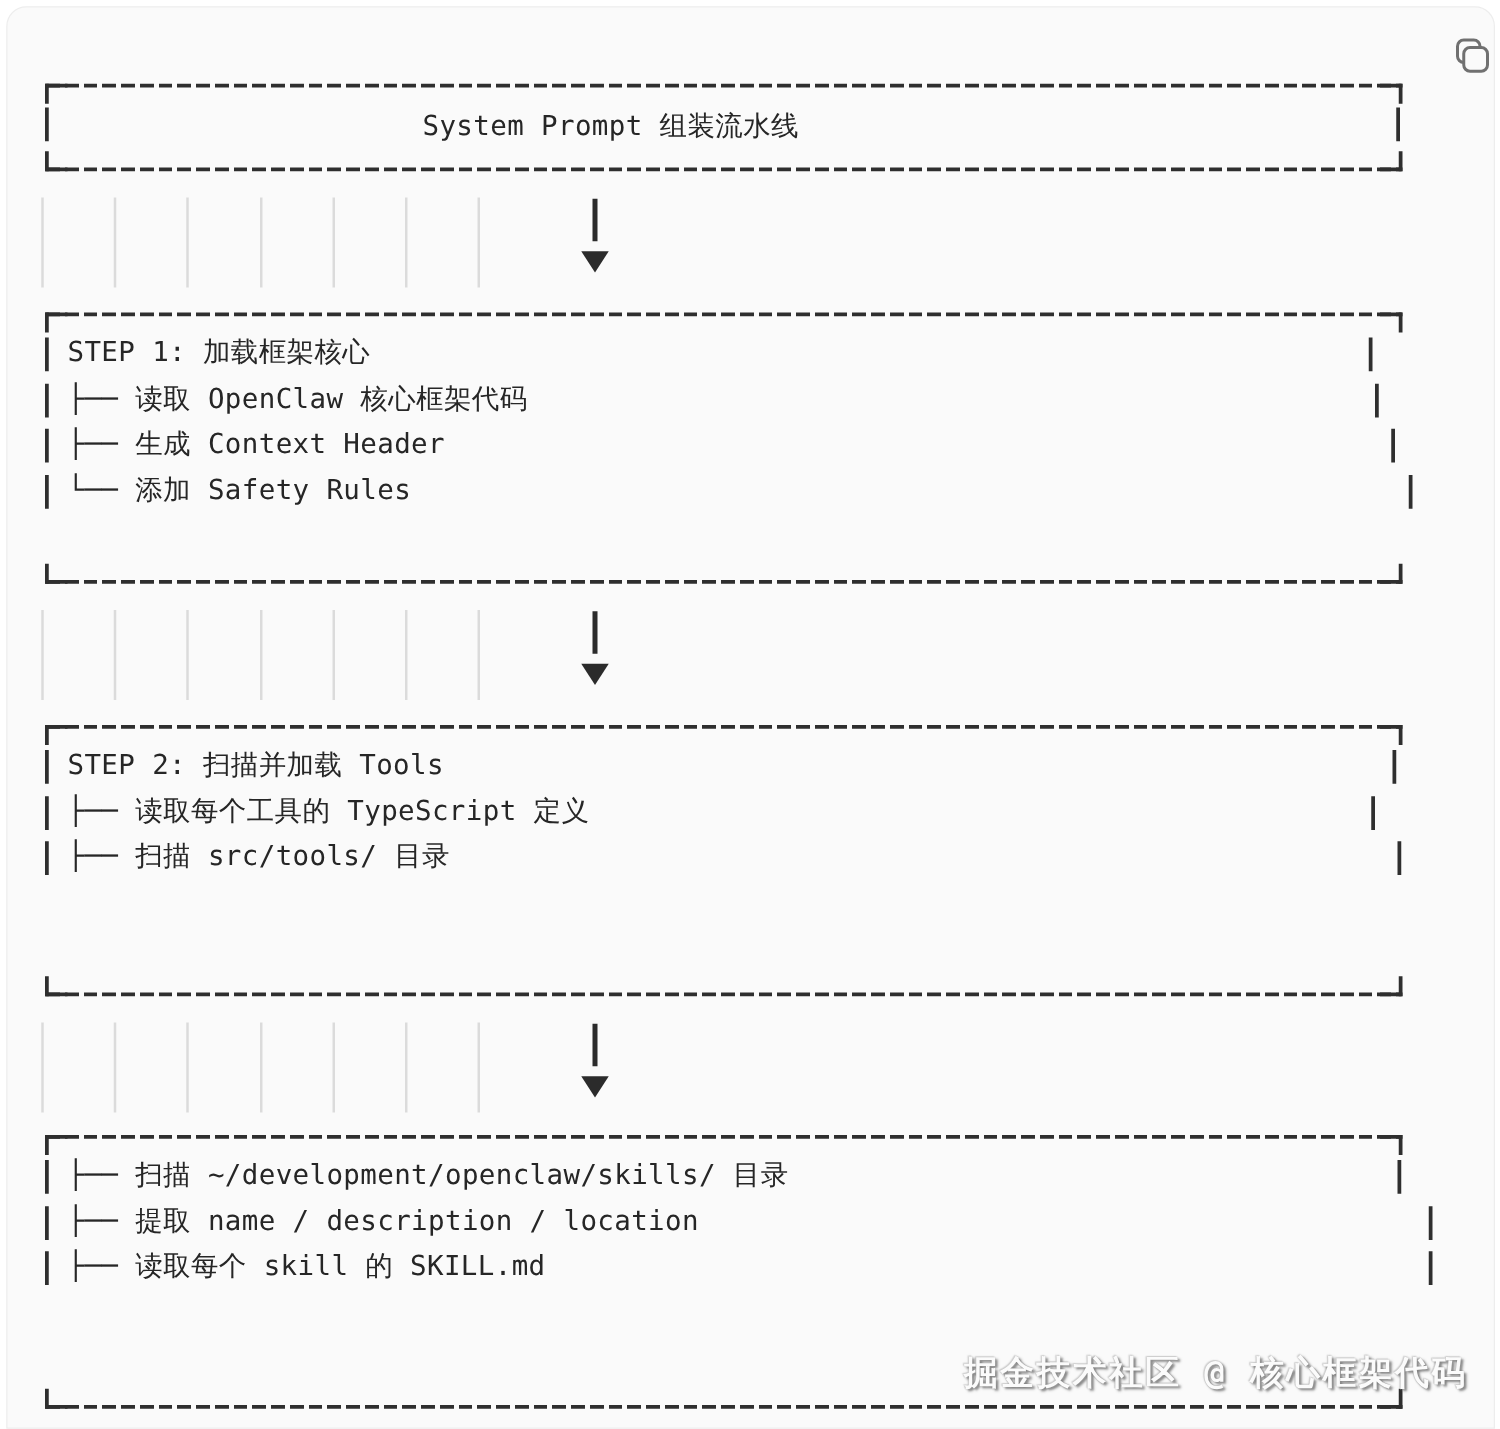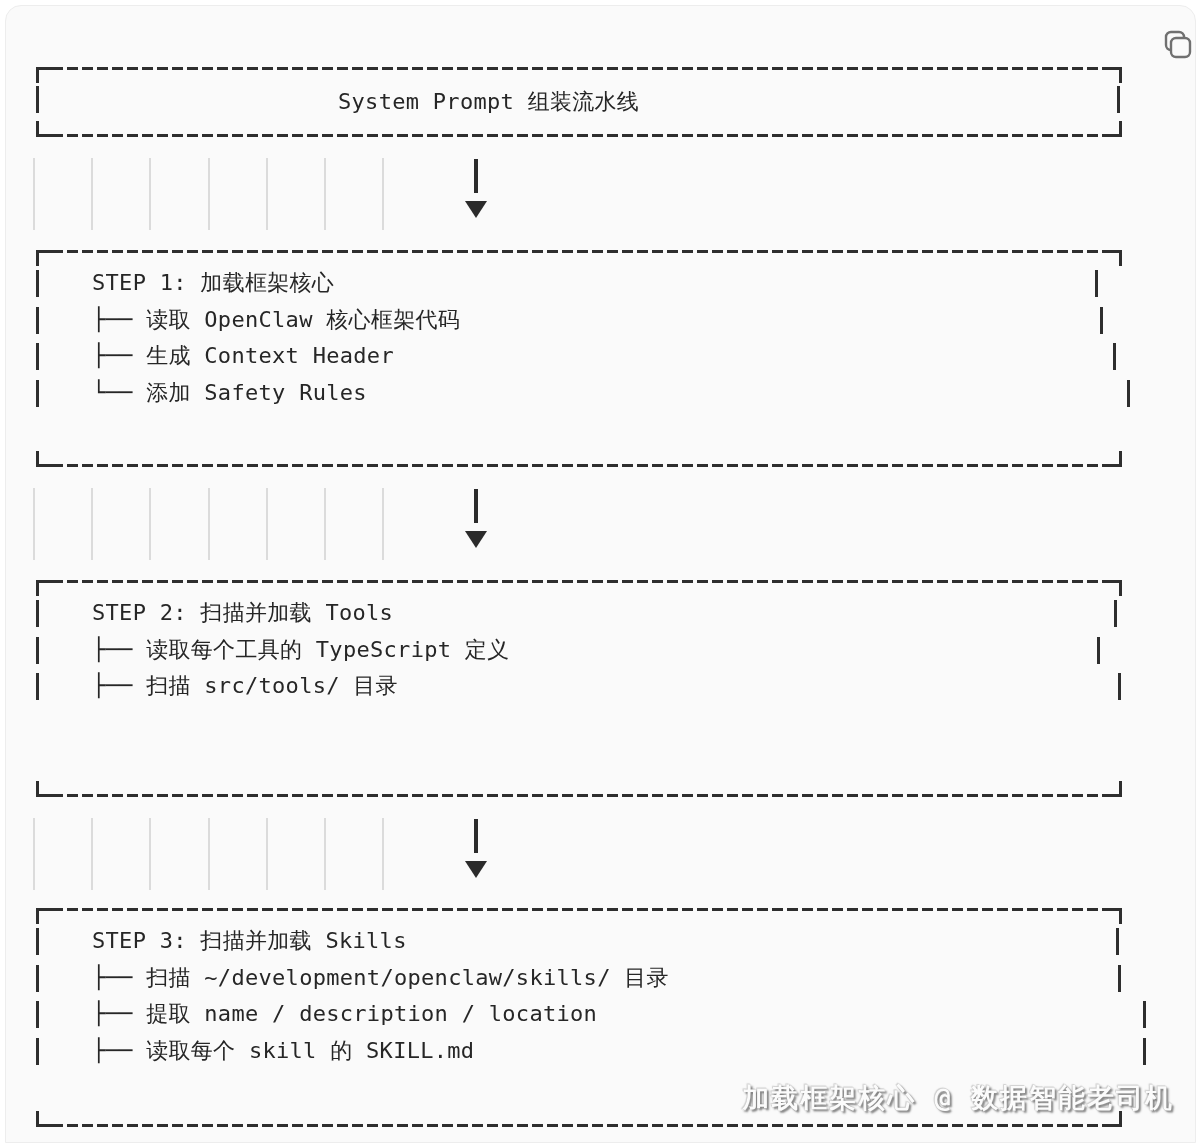--- a/index.html
+++ b/index.html
@@ -24,21 +24,21 @@
     background:repeating-linear-gradient(90deg,#2e2e2e 0 11px,transparent 11px 15px);}
   .edge.top{top:0;}
   .edge.bot{bottom:0;}
   .corner{position:absolute;width:15px;height:13px;}
   .c-tl{left:0;top:0;border-left:3px solid #2e2e2e;border-top:3px solid #2e2e2e;}
   .c-tr{right:0;top:0;border-right:3px solid #2e2e2e;border-top:3px solid #2e2e2e;}
   .c-bl{left:0;bottom:0;border-left:3px solid #2e2e2e;border-bottom:3px solid #2e2e2e;}
   .c-br{right:0;bottom:0;border-right:3px solid #2e2e2e;border-bottom:3px solid #2e2e2e;}
 
   .lines{padding-top:15px;}
-  .line{position:relative;height:36.6px;line-height:36.6px;padding-left:56px;
+  .line{position:relative;height:36.6px;line-height:36.6px;padding-left:18px;
     white-space:pre;font-size:22px;letter-spacing:.3px;color:#262626;}
   .vbar{position:absolute;top:5px;width:3px;height:27px;background:#2e2e2e;}
   .lbar{left:0;}
   .rbar{left:var(--rx);}
 
   .title-line{height:64px;line-height:64px;padding-left:302px;}
   .box-title .vbar{top:19px;}
 
   
   .gap{position:absolute;left:0;width:1200px;height:113px;}
@@ -167,34 +167,30 @@
   </div>
 
   <div class="box" style="top:908px;height:219px;">
     <div class="edge top"></div>
     <div class="edge bot"></div>
     <div class="corner c-tl"></div>
     <div class="corner c-tr"></div>
     <div class="corner c-bl"></div>
     <div class="corner c-br"></div>
     <div class="lines">
-      <div class="line">STEP 3: 扫描并加载 Skills
-        <span class="vbar lbar"></span>
-        <span class="vbar rbar" style="--rx:1080px;"></span>
-      </div>
       <div class="line">├── 扫描 ~/development/openclaw/skills/ 目录
         <span class="vbar lbar"></span>
         <span class="vbar rbar" style="--rx:1082px;"></span>
       </div>
       <div class="line">├── 提取 name / description / location
         <span class="vbar lbar"></span>
         <span class="vbar rbar" style="--rx:1107px;"></span>
       </div>
       <div class="line">├── 读取每个 skill 的 SKILL.md
         <span class="vbar lbar"></span>
         <span class="vbar rbar" style="--rx:1107px;"></span>
       </div>
     </div>
   </div>
 
-  <div class="watermark">加载框架核心 @ 数据智能老司机</div>
+  <div class="watermark">掘金技术社区 @ 核心框架代码</div>
 
 </div>
 
 </body></html>

